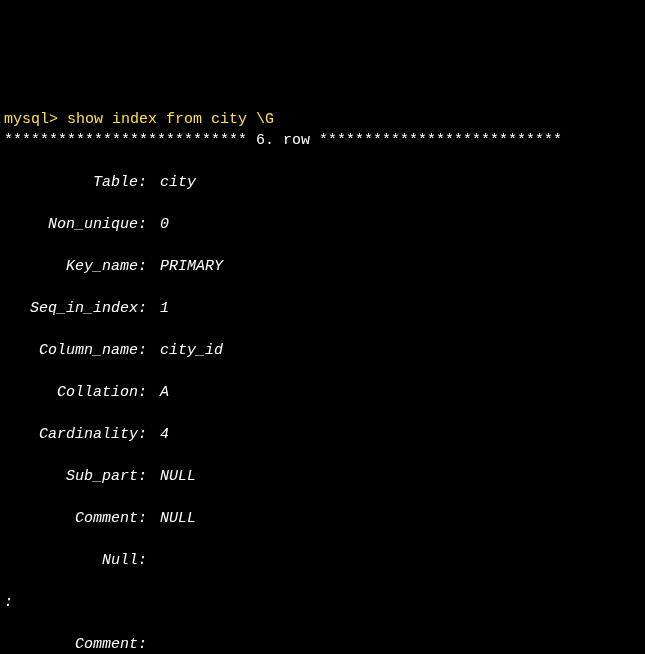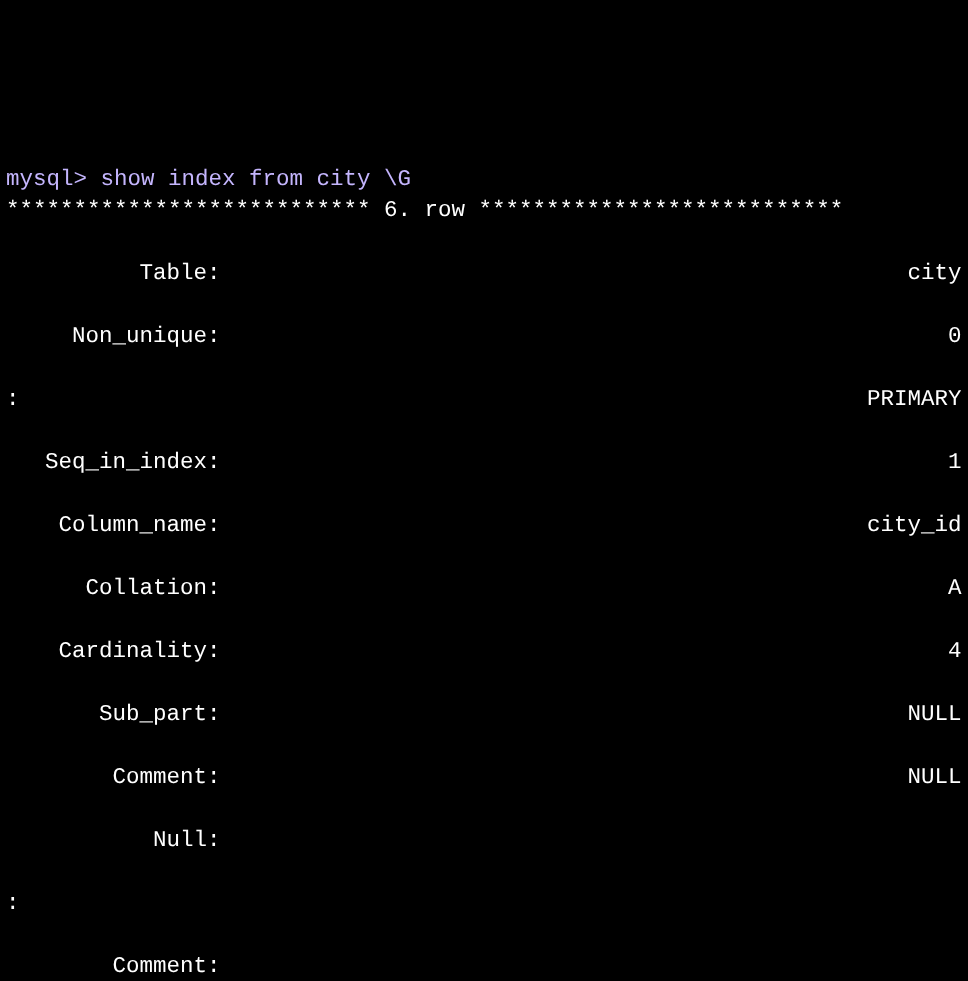--- a/index.html
+++ b/index.html
@@ -13,52 +13,52 @@
       font-family: "Courier New", monospace;
       font-size: 15px;
       line-height: 1.4;
       padding: 4px;
       width: 645px;
       height: 654px;
       overflow: hidden;
       white-space: pre;
     }
     .prompt {
-      color: #c4b5fd;
+      color: #fde047;
     }
     .row-line {
       display: block;
     }
     .field-row {
       display: flex;
+      font-style: italic;
     }
     .field-label {
       width: 134px;
       text-align: right;
       padding-right: 0;
     }
     .field-sep {
       padding: 0 4px 0 0;
     }
     .field-value {
       flex: 1;
-      text-align: right;
     }
   </style>
 </head>
 <body>
 
 
 
 <div>
 <span class="prompt">mysql&gt; show index from city \G</span>
 <span class="row-line">*************************** 6. row ***************************</span>
 <div class="field-row"><span class="field-label">Table</span><span class="field-sep">: </span><span class="field-value">city</span></div>
 <div class="field-row"><span class="field-label">Non_unique</span><span class="field-sep">: </span><span class="field-value">0</span></div>
-<div class="field-row"><span class="field-sep">: </span><span class="field-value">PRIMARY</span></div>
+<div class="field-row"><span class="field-label">Key_name</span><span class="field-sep">: </span><span class="field-value">PRIMARY</span></div>
 <div class="field-row"><span class="field-label">Seq_in_index</span><span class="field-sep">: </span><span class="field-value">1</span></div>
 <div class="field-row"><span class="field-label">Column_name</span><span class="field-sep">: </span><span class="field-value">city_id</span></div>
 <div class="field-row"><span class="field-label">Collation</span><span class="field-sep">: </span><span class="field-value">A</span></div>
 <div class="field-row"><span class="field-label">Cardinality</span><span class="field-sep">: </span><span class="field-value">4</span></div>
 <div class="field-row"><span class="field-label">Sub_part</span><span class="field-sep">: </span><span class="field-value">NULL</span></div>
 <div class="field-row"><span class="field-label">Comment</span><span class="field-sep">: </span><span class="field-value">NULL</span></div>
 <div class="field-row"><span class="field-label">Null</span><span class="field-sep">: </span><span class="field-value"></span></div>
 <div class="field-row"><span class="field-sep">: </span></div>
 <div class="field-row"><span class="field-label">Comment</span><span class="field-sep">: </span><span class="field-value"></span></div>
 

